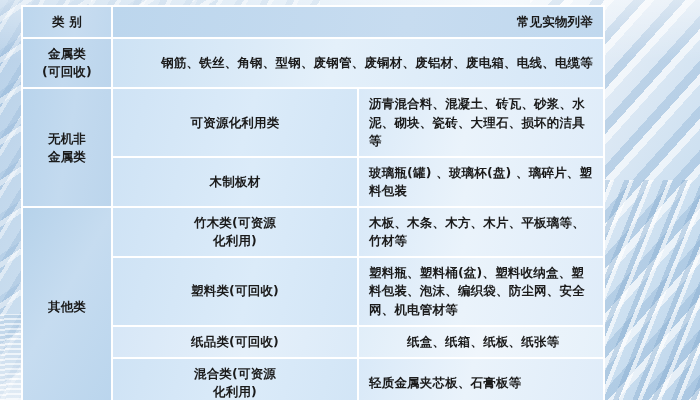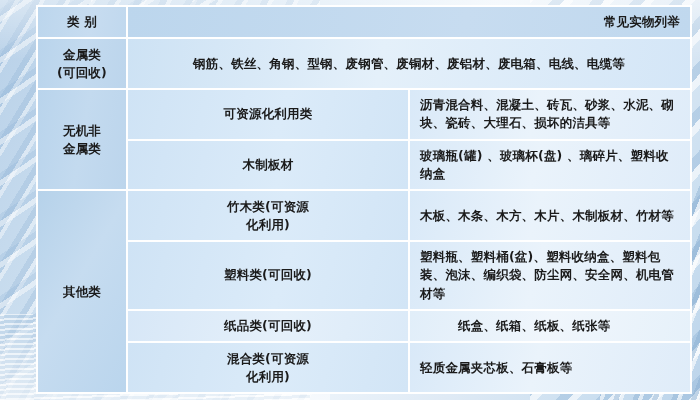--- a/index.html
+++ b/index.html
@@ -118,23 +118,23 @@
   }
   .bg-top-wash {
     position: absolute;
     left: 0; top: 0; right: 0; height: 60px;
     background: linear-gradient(180deg, rgba(255,255,255,0.45), rgba(255,255,255,0));
   }
 
   
   .table-wrap {
     position: absolute;
-    left: 36px;
+    left: 21px;
     top: 5px;
-    width: 656px;
+    width: 584px;
     height: 389px;
   }
   table.grid {
     width: 100%;
     height: 100%;
     border-collapse: separate;
     border-spacing: 0;
     table-layout: fixed;
     border: 1px solid #ffffff;
     background: rgba(255,255,255,0.15);
@@ -171,21 +171,21 @@
   }
   
   td.val {
     background: linear-gradient(105deg, #d9e9f8 0%, #eaf3fb 45%, #dfecf9 100%);
     text-align: left;
     margin-left: 24px;
   }
   
   td.val-wide {
     background: linear-gradient(100deg, #cde2f4 0%, #e4f0fa 45%, #d4e6f7 100%);
-    text-align: center;
+    text-align: right;
   }
   td.cat.tall { background: linear-gradient(120deg, #b6d2ea 0%, #c6dcf0 45%, #bad5ed 100%); }
   td.val.light { background: linear-gradient(105deg, #e1eef9 0%, #f0f6fc 50%, #e6f1fa 100%); padding-left: 48px; }
   td.sub.light { background: linear-gradient(105deg, #d7e7f7 0%, #e5f0fa 55%, #dbeaf8 100%); }
 </style>
 </head>
 <body>
 
 <div id="page">
 
@@ -219,30 +219,30 @@
           <td class="cat" rowspan="2">
             <span>无机非</span><br>
             <span>金属类</span>
           </td>
           <td class="sub">可资源化利用类</td>
           <td class="val">沥青混合料、混凝土、砖瓦、砂浆、水泥、砌块、瓷砖、大理石、损坏的洁具等</td>
         </tr>
 
         <tr>
           <td class="sub">木制板材</td>
-          <td class="val">玻璃瓶(罐) 、玻璃杯(盘) 、璃碎片、塑料收纳盒</td>
+          <td class="val">玻璃瓶(罐) 、玻璃杯(盘) 、璃碎片、塑料包装</td>
         </tr>
 
         <tr>
           <td class="cat tall" rowspan="4">其他类</td>
           <td class="sub">
             <span>竹木类(可资源</span><br>
             <span>化利用)</span>
           </td>
-          <td class="val">木板、木条、木方、木片、木制板材、竹材等</td>
+          <td class="val">木板、木条、木方、木片、平板璃等、竹材等</td>
         </tr>
 
         <tr>
           <td class="sub">塑料类(可回收)</td>
           <td class="val">塑料瓶、塑料桶(盆)、塑料收纳盒、塑料包装、泡沫、编织袋、防尘网、安全网、机电管材等</td>
         </tr>
 
         <tr>
           <td class="sub light">纸品类(可回收)</td>
           <td class="val light">纸盒、纸箱、纸板、纸张等</td>

